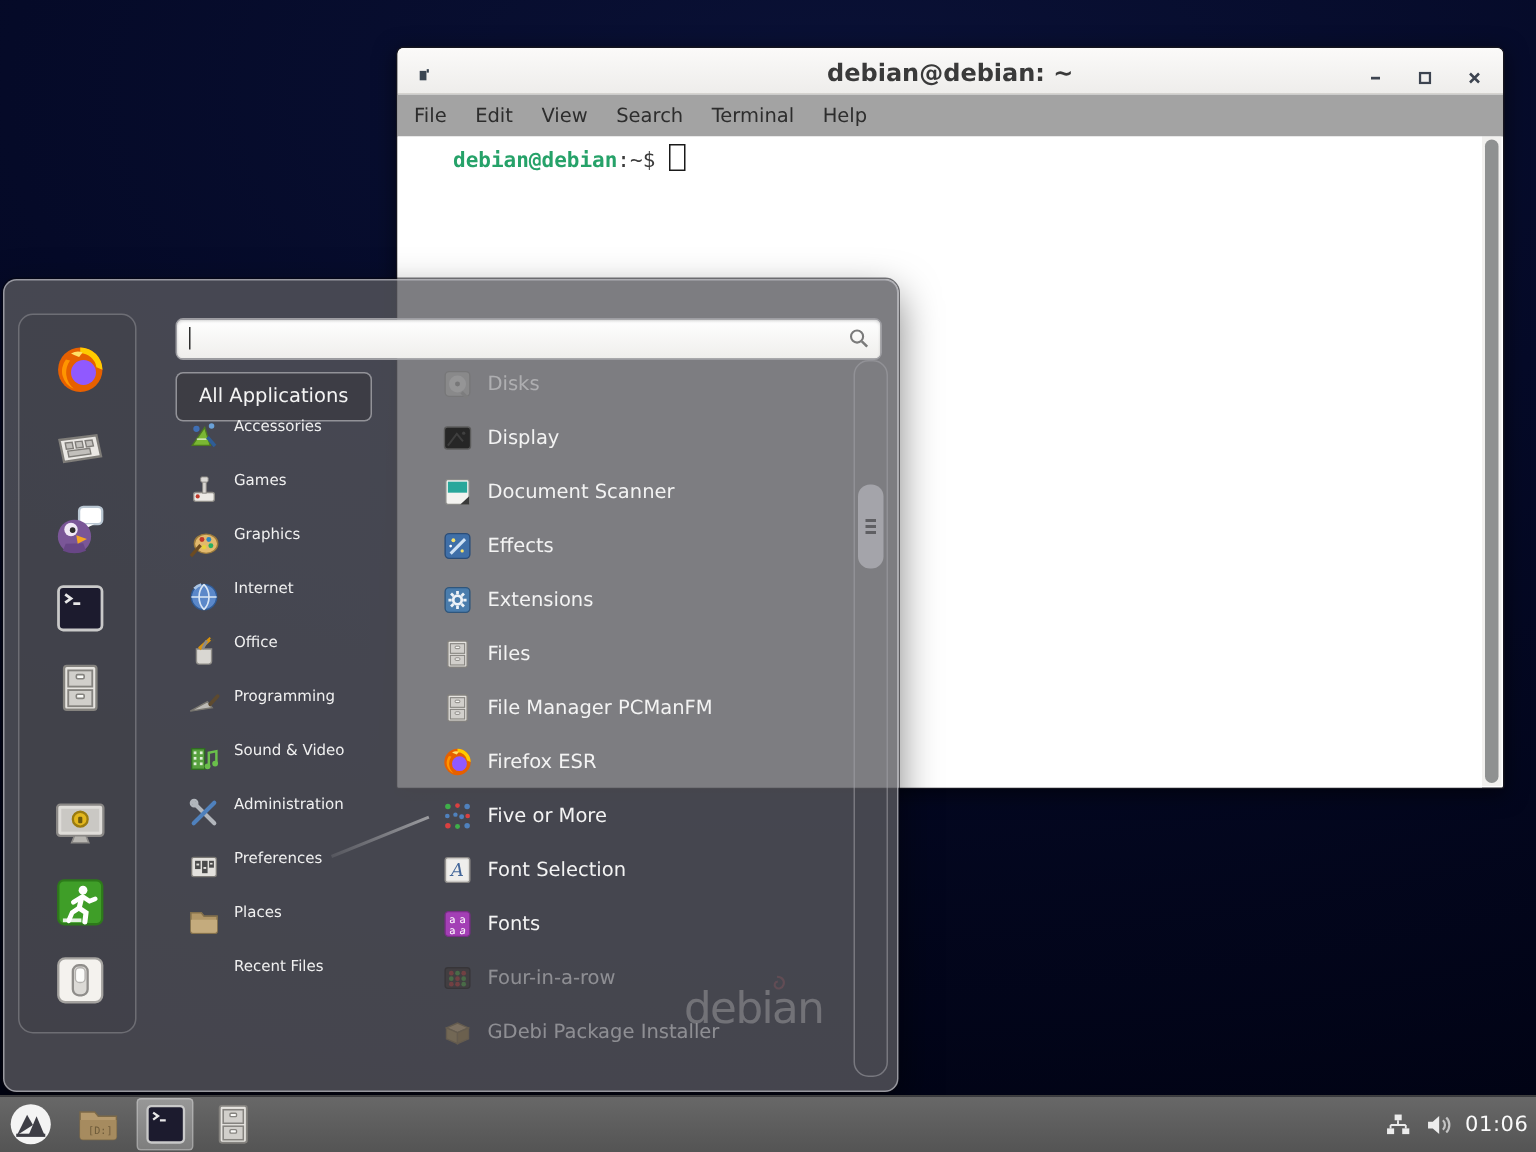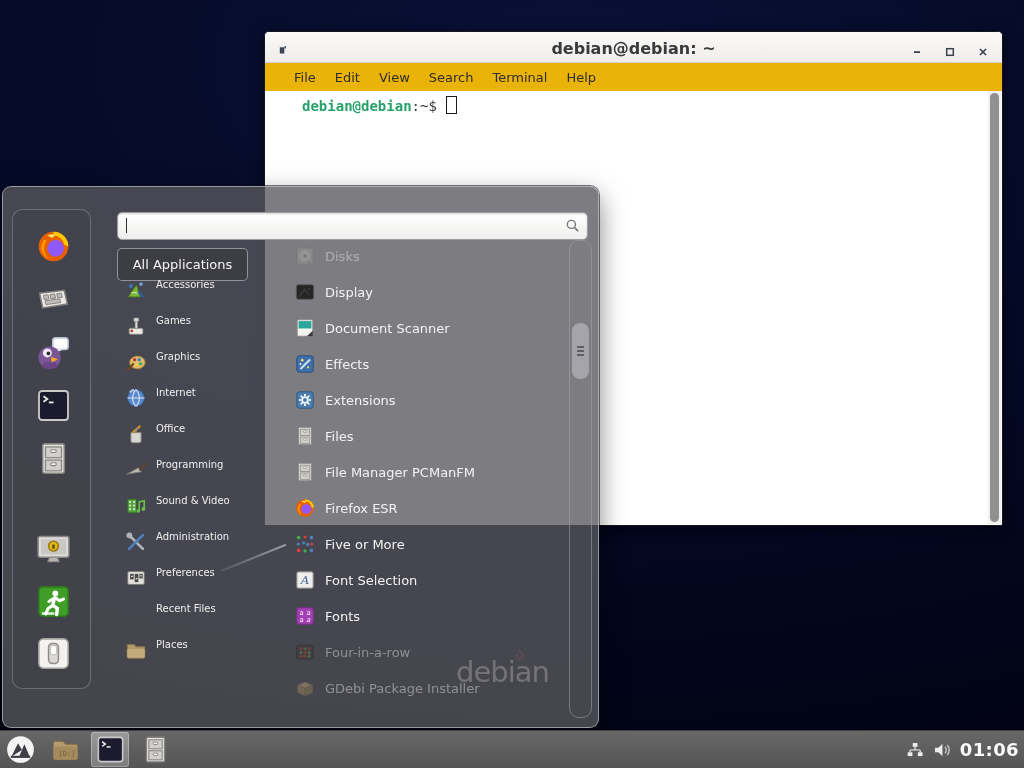--- a/index.html
+++ b/index.html
@@ -15,22 +15,22 @@
   .term{position:absolute;left:264px;top:31px;width:737px;height:493px;background:#fff;
     border:1px solid #15151f;border-radius:5px 5px 2px 2px;box-shadow:0 3px 14px rgba(0,0,0,.55);}
   .term-titlebar{position:absolute;left:0;right:0;top:0;height:30px;
     background:linear-gradient(#fbfaf9,#eeedeb);border-bottom:1px solid #d5d3cf;border-radius:4px 4px 0 0;}
   .term-badge{position:absolute;left:13px;top:9px;width:9px;height:12px;}
   .term-title{position:absolute;left:0;right:0;top:7px;text-align:center;
     font-size:16px;font-weight:bold;color:#3a3a3a;}
   .term-controls{position:absolute;right:14px;top:0;height:30px;display:flex;gap:23px;align-items:center;}
   .term-ctl{width:10px;height:10px;display:inline-block;}
   .term-ctl svg{width:10px;height:10px;}
-  .term-menubar{position:absolute;left:0;right:0;top:31px;height:28px;background:#eab308;
-    display:flex;align-items:center;padding-left:29px;gap:19px;font-size:13px;color:#2d2d2d;}
+  .term-menubar{position:absolute;left:0;right:0;top:31px;height:28px;background:#a3a3a3;
+    display:flex;align-items:center;padding-left:11px;gap:19px;font-size:13px;color:#2d2d2d;}
   .mb-item{cursor:default;}
   .term-body{position:absolute;left:0;right:14px;top:59px;bottom:0;background:#fff;
     font-family:"DejaVu Sans Mono","Liberation Mono",monospace;font-size:14px;}
   .prompt{position:absolute;left:3px;top:5px;white-space:pre;}
   .p-user{font-weight:bold;color:#26a269;margin-left:34px;}
   .p-rest{color:#3c3c3c;}
   .cursor{display:inline-block;width:9px;height:16px;border:1.5px solid #1a1a1a;
     margin-left:9px;vertical-align:-3px;background:#fff;}
   .term-scroll{position:absolute;right:1px;top:59px;bottom:1px;width:13px;background:#f2f1ef;}
   .term-thumb{position:absolute;left:2px;right:2px;top:2px;bottom:2px;background:#8f9191;border-radius:5px;}
@@ -76,21 +76,21 @@
   
   .taskbar{position:absolute;left:0;bottom:0;width:1024px;height:38px;
     background:linear-gradient(#686868,#545454);border-top:1px solid #3e3e3e;box-sizing:border-box;z-index:6;}
   .tb-launchers{position:absolute;left:1px;top:0;height:37px;display:flex;gap:7px;align-items:center;}
   .tb-btn{width:38px;height:35px;display:flex;align-items:center;justify-content:center;border-radius:3px;}
   .tb-btn.active{background:linear-gradient(#989898,#7d7d7d);box-shadow:inset 0 0 0 1px rgba(255,255,255,.28);}
   .tb-btn svg{width:31px;height:31px;}
   .tray{position:absolute;right:5px;top:0;height:37px;display:flex;align-items:center;gap:9px;}
   .tray-ic{width:18px;height:18px;}
   .tray-ic svg{width:100%;height:100%;}
-  .clock{font-size:18px;font-weight:bold;color:#fafafa;letter-spacing:.4px;}
+  .clock{font-size:14px;font-weight:normal;color:#fafafa;letter-spacing:.4px;}
 </style>
 </head>
 <body>
 
 <div id="screen">
 
   <span class="swirl"><svg viewBox="0 0 16 16">
         <path d="M8 2.5 C12 2.5 14 5.5 13 8.5 C12 11.5 8.8 12.3 7 10.5 C5.4 8.9 6.4 6.2 8.6 6.2" fill="none" stroke="#9e2b3c" stroke-width="1.6"></path>
       </svg></span>
   <div class="watermark">debian</div>
@@ -295,30 +295,30 @@
               </g>
               <g fill="#e3e1dd">
                 <rect x="6.5" y="9.5" width="2" height="1.4"></rect>
                 <rect x="11.6" y="12" width="2" height="1.4"></rect>
                 <rect x="16.4" y="9" width="1.8" height="1.2"></rect>
               </g>
             </svg></span>
           <span>Preferences</span>
         </div>
         <div class="cat-row">
-          <span class="cat-ic"></span>
-          <span>Recent Files</span>
-        </div>
-        <div class="cat-row">
           <span class="cat-ic"><svg viewBox="0 0 24 24">
               <path d="M2.5 6 h7.5 l2 2.5 h9.5 v11 a1.5 1.5 0 0 1 -1.5 1.5 h-16 a1.5 1.5 0 0 1 -1.5 -1.5 Z" fill="#ab placeholder" stroke="#83704c"></path>
               <path d="M2.5 6 h7.5 l2 2.5 h9.5 v11 a1.5 1.5 0 0 1 -1.5 1.5 h-16 a1.5 1.5 0 0 1 -1.5 -1.5 Z" fill="#b29767" stroke="#83704c"></path>
               <path d="M2.5 11 h19 v8 a1.5 1.5 0 0 1 -1.5 1.5 h-16 a1.5 1.5 0 0 1 -1.5 -1.5 Z" fill="#c4ab7d"></path>
             </svg></span>
           <span>Places</span>
+        </div>
+        <div class="cat-row">
+          <span class="cat-ic"></span>
+          <span>Recent Files</span>
         </div>
       </div>
     <div class="app-list" id="app-list">
         <div class="app-row dim">
           <span class="app-ic"><svg viewBox="0 0 24 24">
               <rect x="3" y="3" width="18" height="18" rx="3" fill="#9a9a98" stroke="#6f6f6d"></rect>
               <circle cx="12" cy="12" r="6.2" fill="#b7b7b5"></circle>
               <circle cx="12" cy="12" r="1.8" fill="#6f6f6d"></circle>
               <path d="M15 18 l4 4" stroke="#7d7d7b" stroke-width="2.4"></path>
             </svg></span>

